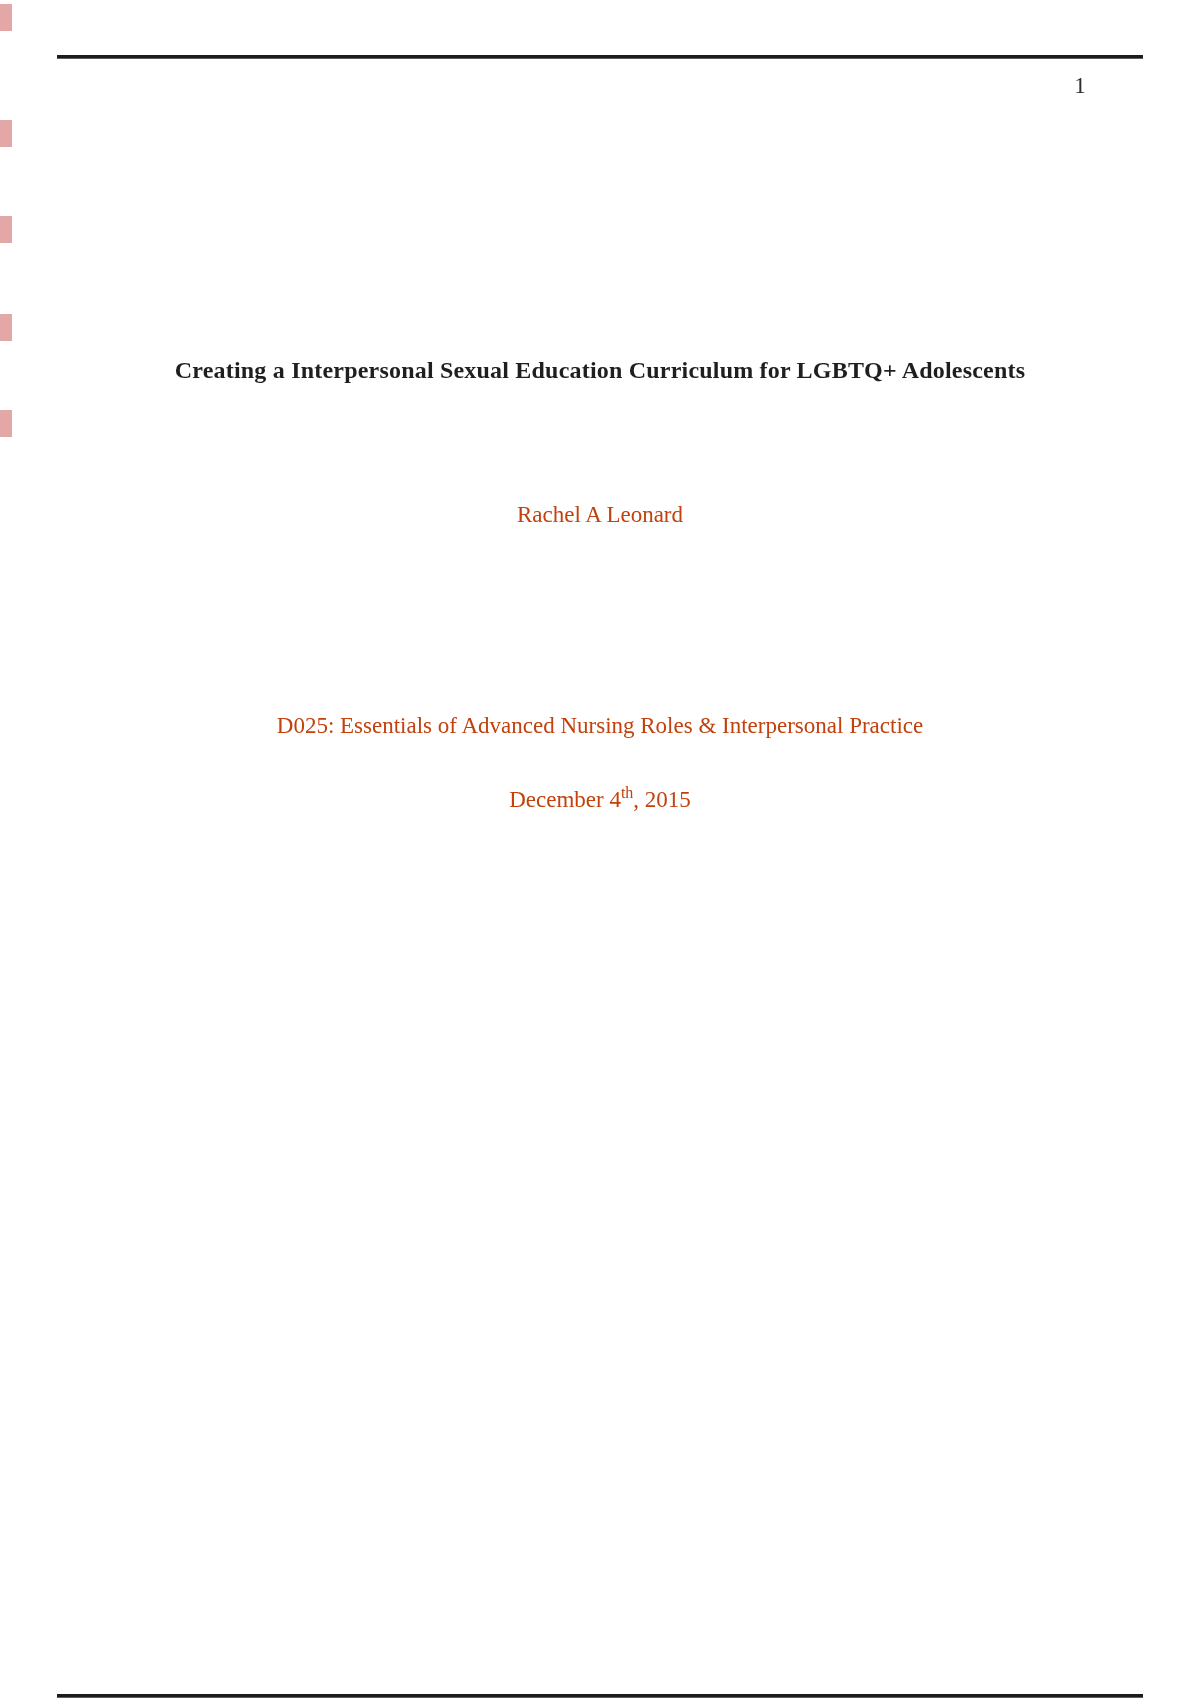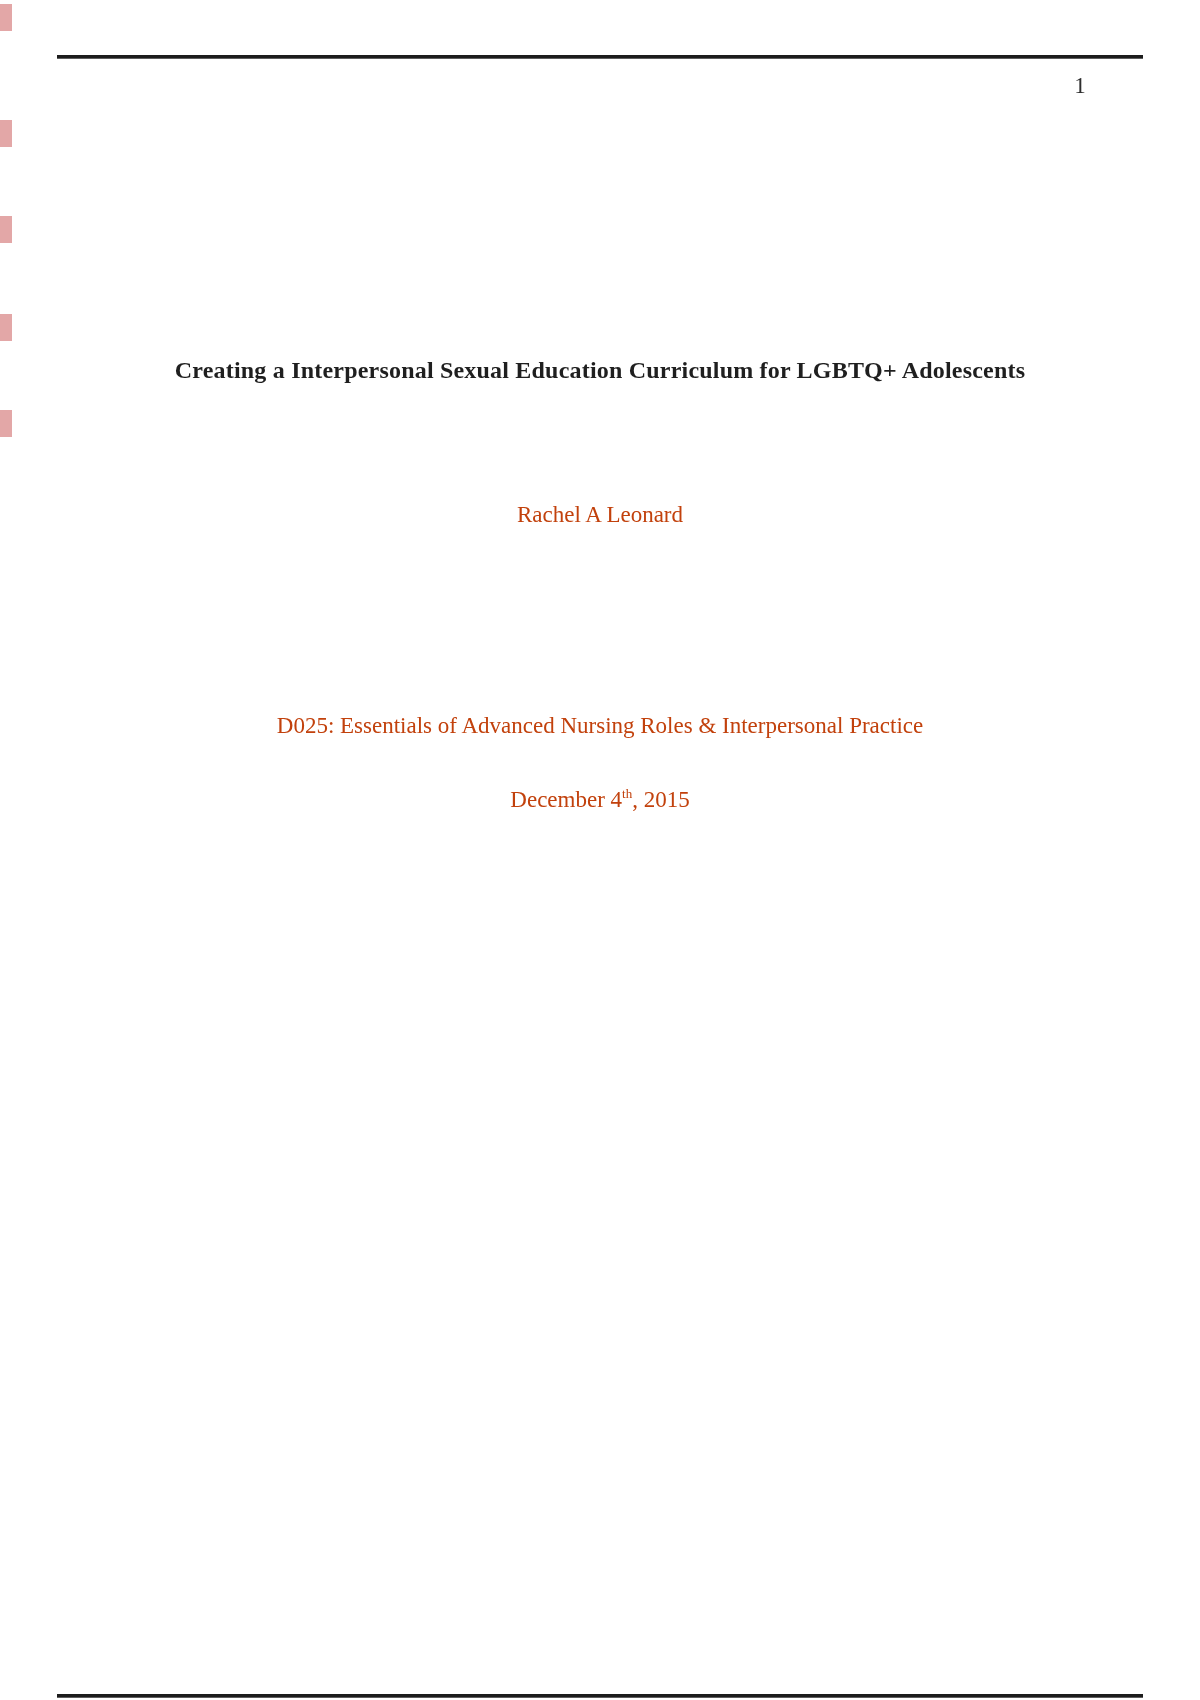--- a/index.html
+++ b/index.html
@@ -55,21 +55,21 @@
     font-size: 23px;
     line-height: 28px;
     color: #c2410c;
   }
   .line-author      { top: 501px; }
   .line-affiliation { top: 573px; }
   .line-course      { top: 668px; margin-top: 44px; }
   .line-instructor  { top: 714px; }
   .line-date        { top: 786px; }
   .line-date sup {
-    font-size: 13px;
+    font-size: 16px;
     line-height: 0;
     vertical-align: super;
   }
   .edge-mark {
     position: absolute;
     left: 0;
     width: 12px;
     height: 27px;
     background: #c23b3b;
     opacity: 0.45;

